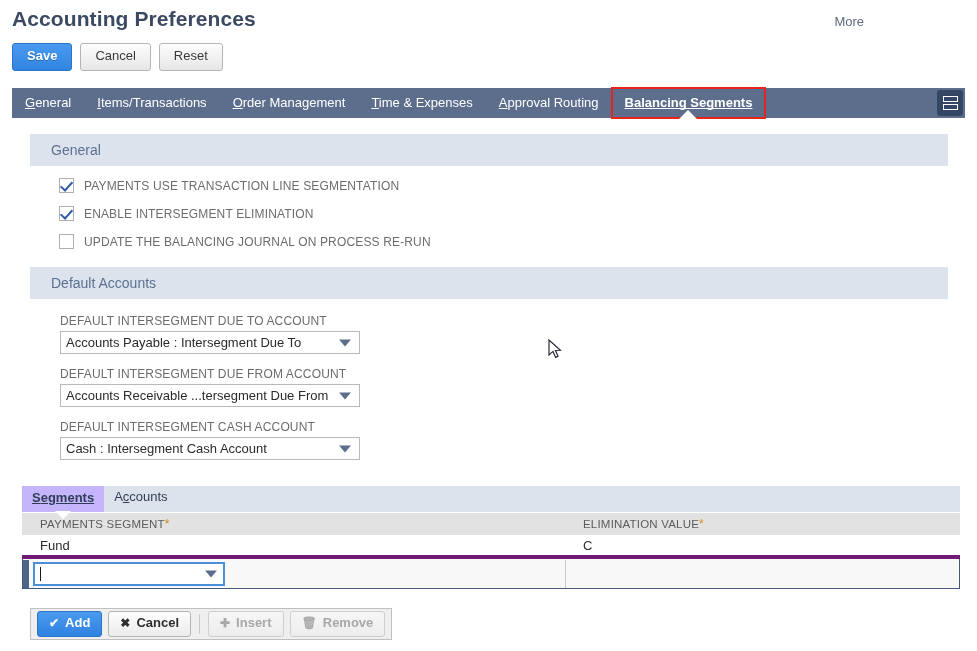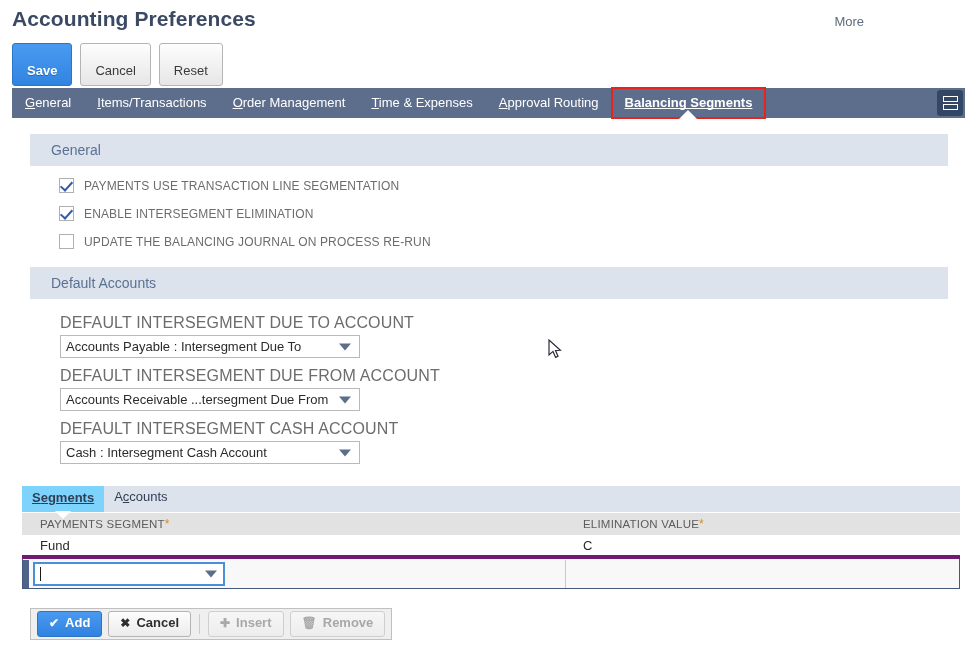--- a/index.html
+++ b/index.html
@@ -26,21 +26,21 @@
     position: absolute; right: 13px; top: 14px;
     font-size: 13px; color: #5f6b7d;
     cursor: pointer;
   }
 
   
   .btnbar { position: absolute; left: 12px; top: 43px; display: flex; gap: 8px; }
   .btn {
     font-family: "Liberation Sans", sans-serif;
     font-size: 13px; font-weight: bold;
-    padding: 20px 14px 6px 14px;
+    padding: 5px 14px 6px 14px;
     border-radius: 3px;
     cursor: pointer;
     line-height: 1.15;
   }
   .btn-primary {
     background: linear-gradient(#4a9af0, #3084e0);
     color: #ffffff;
     border: 1px solid #2c74c6;
     text-shadow: 0 1px 0 rgba(0,0,0,.25);
   }
@@ -131,21 +131,21 @@
   .chklabel {
     margin-left: 10px;
     font-size: 12px; color: #6c6c6c;
     letter-spacing: .15px;
     white-space: nowrap;
   }
 
   
   .field { position: absolute; left: 60px; }
   .field-label {
-    font-size: 16px; color: #6c6c6c;
+    font-size: 12px; color: #6c6c6c;
     letter-spacing: .15px;
     margin-bottom: 3px;
     white-space: nowrap;
   }
   .select {
     position: relative;
     width: 300px; height: 23px;
     background: #ffffff;
     border: 1px solid #b9b9b9;
     display: flex; align-items: center;
@@ -176,21 +176,21 @@
   .sub-tab {
     position: relative;
     font-size: 13px; color: #2f3e55;
     padding: 0 10px 5px 10px;
     line-height: 20px;
     cursor: pointer;
     white-space: nowrap;
   }
   .sub-tab.active {
     font-weight: bold;
-    background: #7dd3fc;
+    background: #c4b5fd;
     height: 26px; line-height: 24px;
   }
   .sub-tab .ul { text-decoration: underline; }
   .sub-tab.active .label { text-decoration: underline; }
   .sub-tab.active::after {
     content: "";
     position: absolute; left: 50%; bottom: -7px;
     transform: translateX(-50%);
     border-left: 8px solid transparent;
     border-right: 8px solid transparent;

